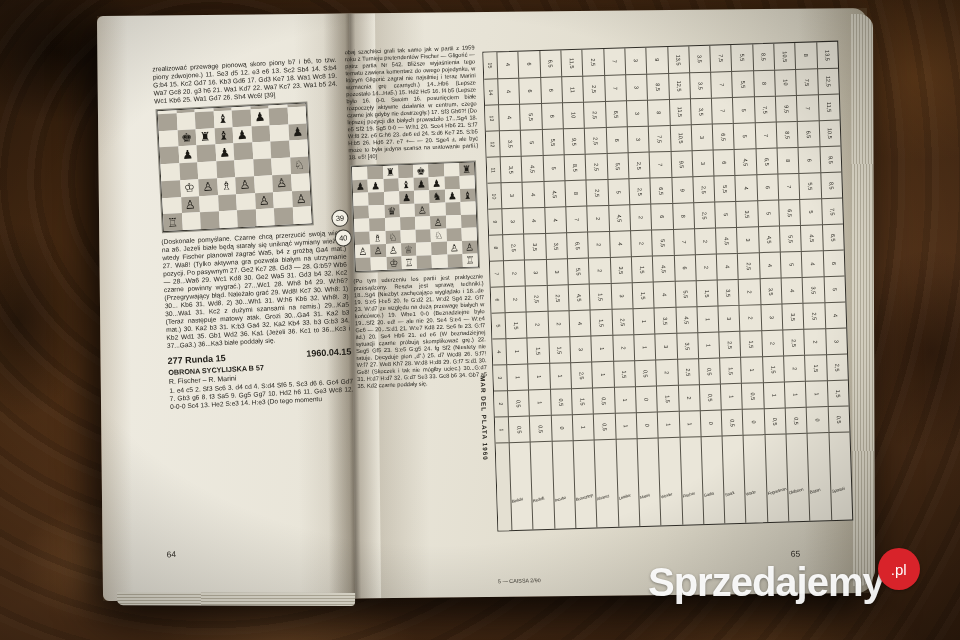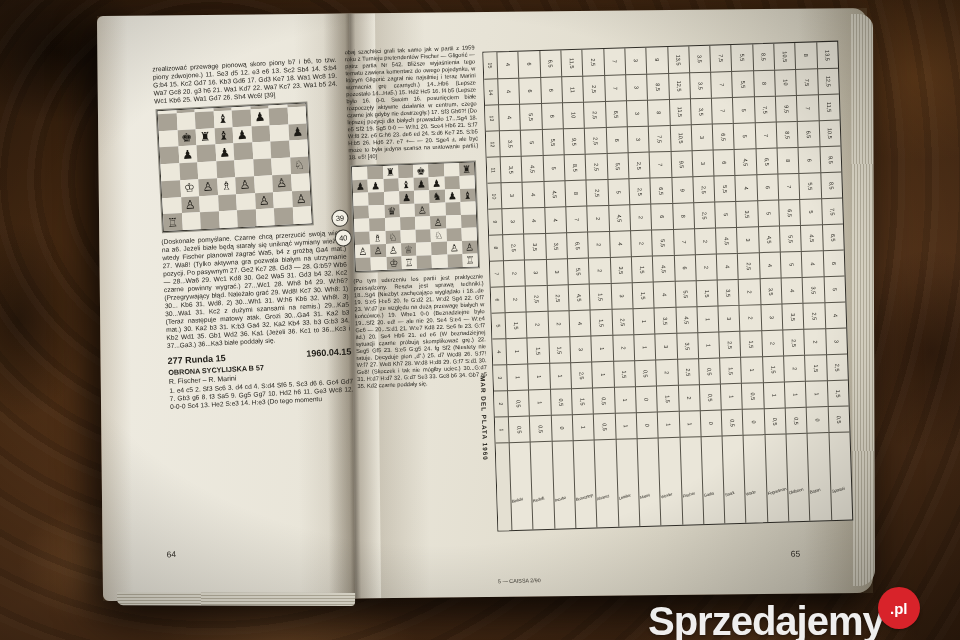--- a/index.html
+++ b/index.html
@@ -71,25 +71,25 @@
   .xc{border-left:.8px solid #565349;border-top:.8px solid #565349;
     display:flex;align-items:center;justify-content:center;overflow:hidden;color:#2a2822;}
   .xc.first{border-left:none;}.xc.toprow{border-top:none;}
   .xc .v{writing-mode:vertical-rl;font-size:5.6px;letter-spacing:0;}
   .xc.lbl{background:#e4e0d2;}
   .xc.lbl .v{font-size:5.2px;}
   .xc.nm{align-items:flex-end;justify-content:flex-start;padding:0 0 26px 1px;}
   .xc.nm .n{font-size:4.2px;letter-spacing:-.2px;white-space:nowrap;transform:rotate(-14deg);transform-origin:left bottom;color:#33302a;}
   .imprint{position:absolute;left:395px;top:566px;font-size:5.4px;color:#3a372f;z-index:10;transform:rotate(-1deg);}
   
-  .wm{position:absolute;left:648px;top:601px;z-index:60;display:flex;align-items:flex-start;}
+  .wm{position:absolute;left:648px;top:562px;z-index:60;display:flex;align-items:flex-start;}
   .wm-text{font-weight:bold;font-size:40px;line-height:40px;color:rgba(255,255,255,.93);
     letter-spacing:-1px;text-shadow:0 1px 3px rgba(0,0,0,.35);}
   .wm-badge{width:42px;height:42px;border-radius:50%;background:#d8232a;color:#fff;
-    display:flex;align-items:center;justify-content:center;font-weight:bold;font-size:15px;
+    display:flex;align-items:center;justify-content:center;font-weight:normal;font-size:15px;
     margin:-14px 0 0 -6px;box-shadow:0 1px 3px rgba(0,0,0,.35);}
 </style>
 </head>
 <body>
 
 <div class="scene">
 
   <div class="book">
     <div class="page-shade-left"></div>
     <div class="page-shade-right"></div>

